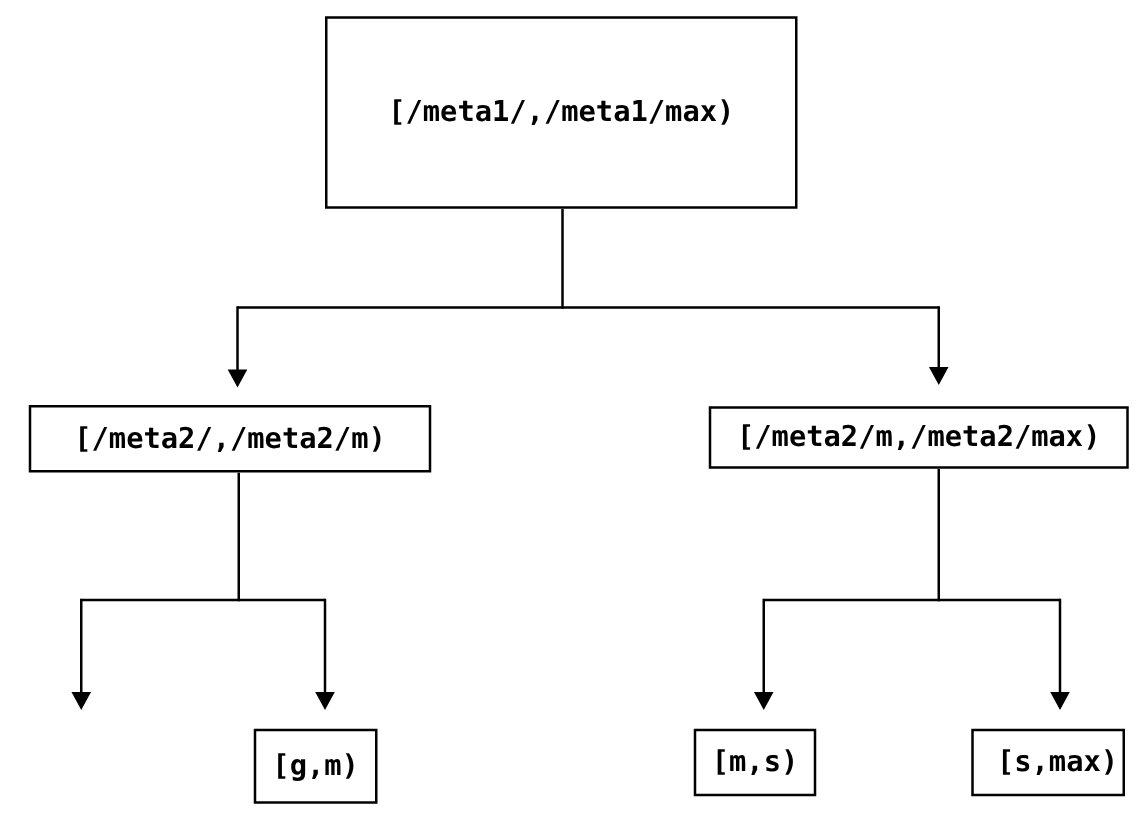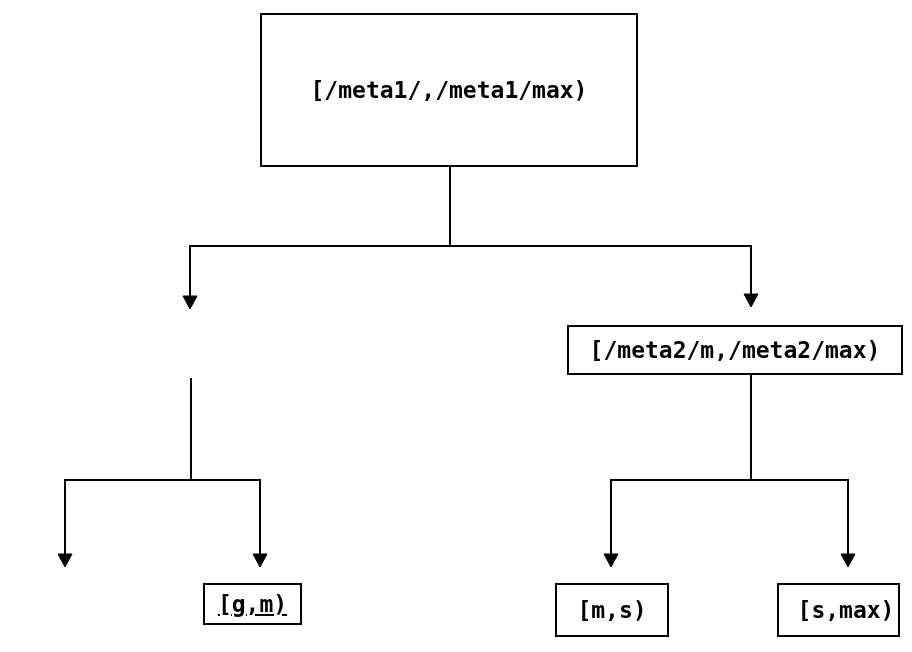--- a/index.html
+++ b/index.html
@@ -44,22 +44,22 @@
     justify-content: center;
     color: var(--stroke);
     font-size: 23px;
     font-weight: bold;
     white-space: pre;
   }
   .node-root      { left: 260px; top: 13px;  width: 378px; height: 154px; }
   .node-left-mid  { left: 23px;  top: 324px; width: 322px; height: 54px; }
   .node-right-mid { left: 567px; top: 325px; width: 336px; height: 50px; align-items: center; }
   .node-leaf-ag   { left: 8px;   top: 583px; width: 99px;  height: 54px; }
-  .node-leaf-gm   { left: 203px; top: 583px; width: 99px;  height: 42px; text-decoration: underline; }
-  .node-leaf-ms   { left: 555px; top: 583px; width: 114px;  height: 54px; }
+  .node-leaf-gm   { left: 203px; top: 583px; width: 99px;  height: 60px; }
+  .node-leaf-ms   { left: 555px; top: 583px; width: 98px;  height: 54px; }
   .node-leaf-smax { left: 777px; top: 583px; width: 123px; height: 54px; padding-left: 15px; }
 </style>
 </head>
 <body>
 
 <div class="canvas">
 
   <svg class="edges" viewBox="0 0 912 652" xmlns="http://www.w3.org/2000/svg">
 
     <g>
@@ -88,20 +88,23 @@
       <line x1="848" y1="479" x2="848" y2="555"></line>
       <polygon points="841,554 855,554 848,567"></polygon>
     </g>
 
   </svg>
 
   <div class="node node-root">
     <span>[/meta1/,/meta1/max)</span>
   </div>
 
+  <div class="node node-left-mid">
+    <span>[/meta2/,/meta2/m)</span>
+  </div>
 
   <div class="node node-right-mid">
     <span>[/meta2/m,/meta2/max)</span>
   </div>
 
 
   <div class="node node-leaf-gm">
     <span>[g,m)</span>
   </div>
 

